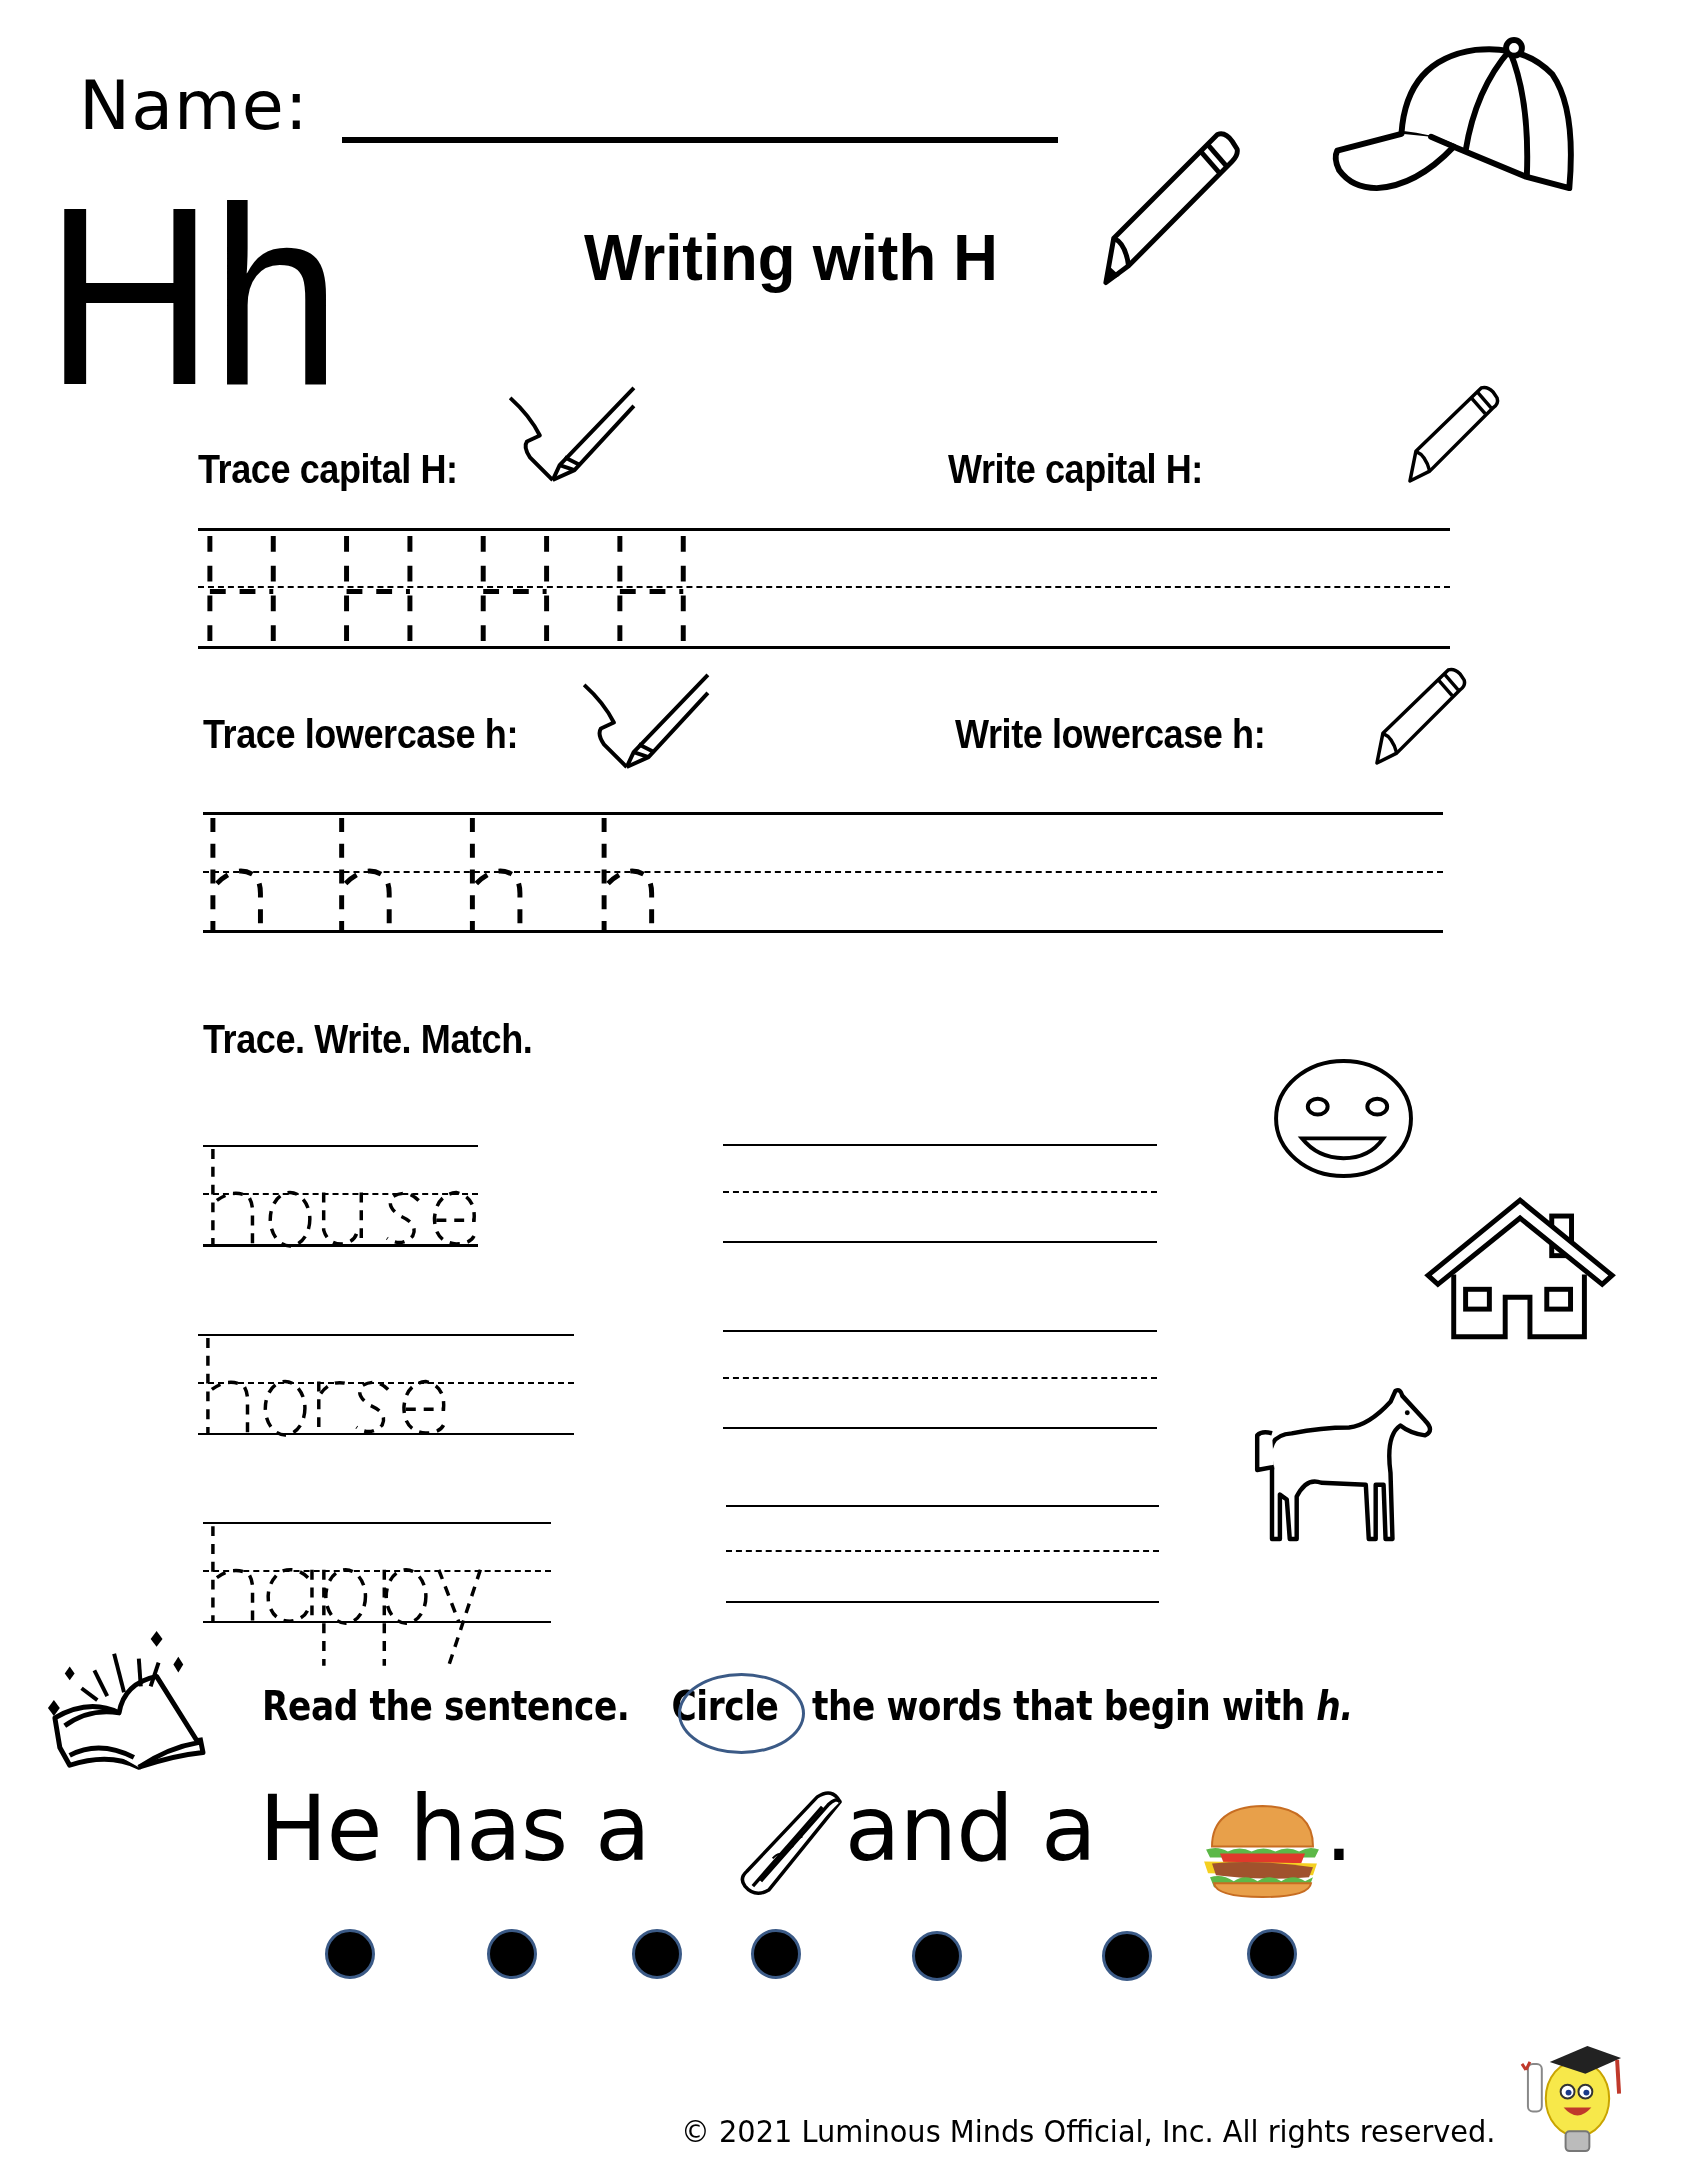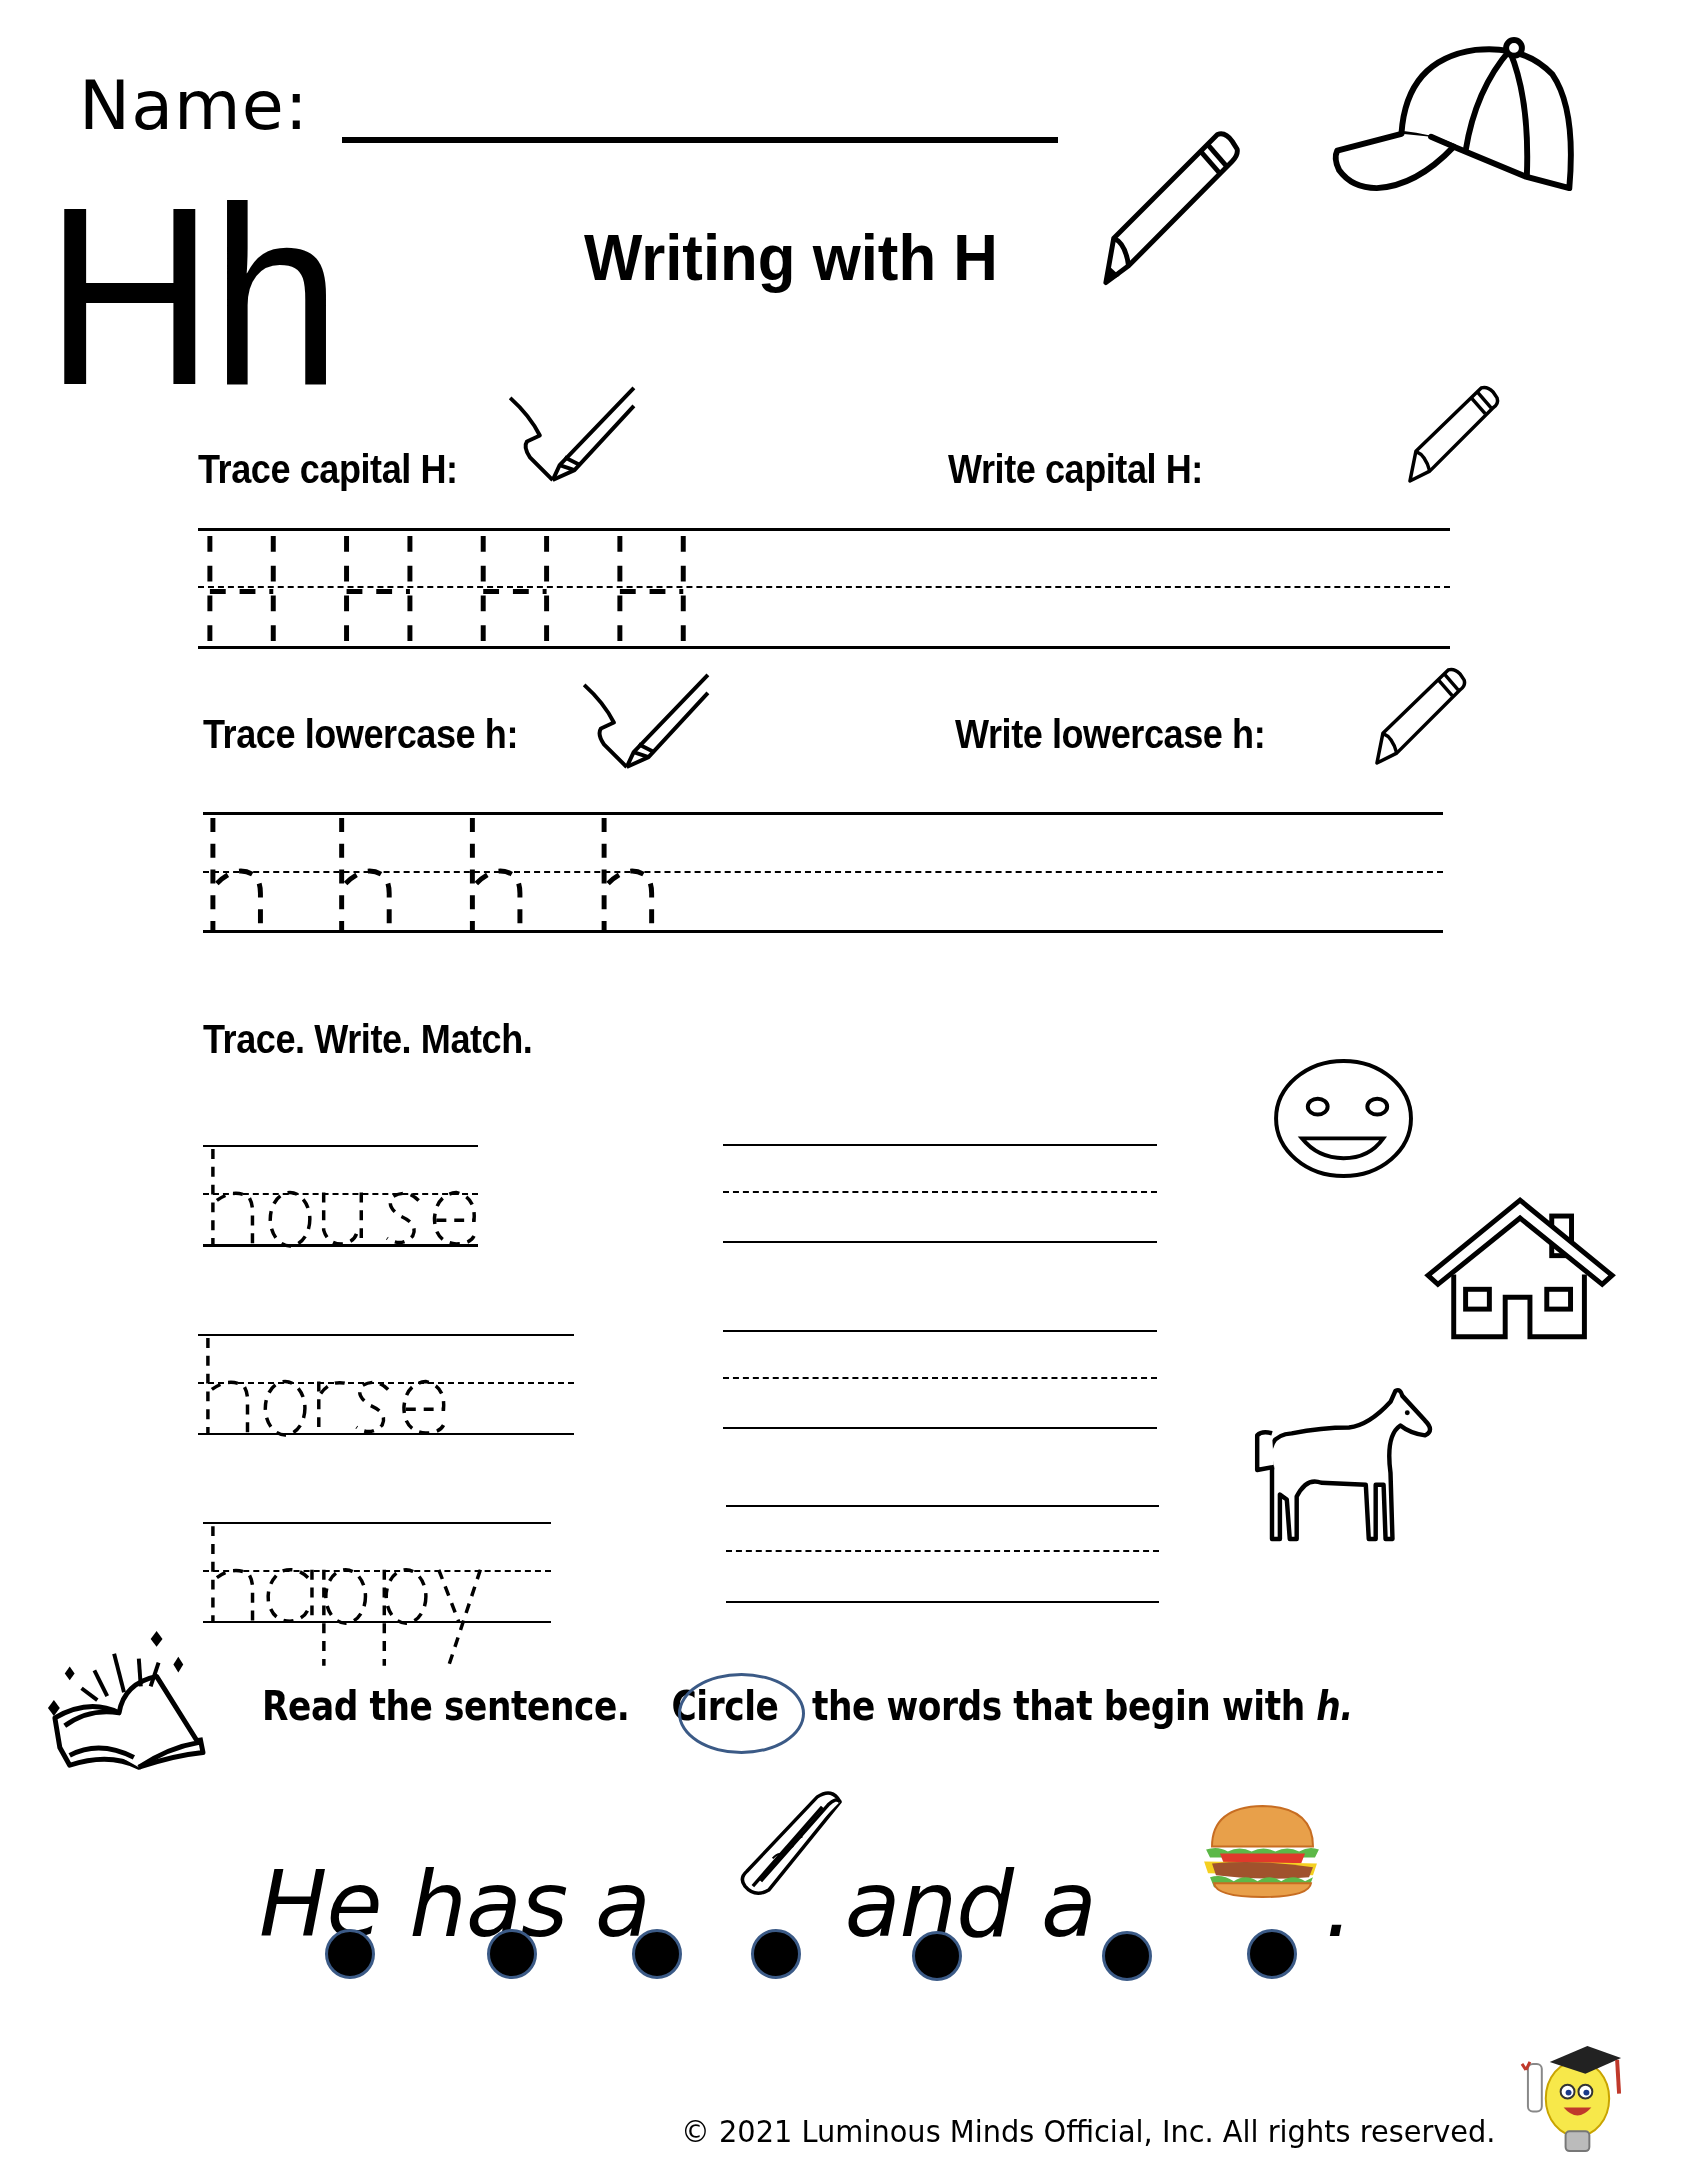--- a/index.html
+++ b/index.html
@@ -14,22 +14,22 @@
   .title { left:584px; top:220px; font-size:65px; font-weight:bold;
            font-family:"Liberation Sans", sans-serif; letter-spacing:0px; transform:scaleX(0.95); transform-origin:left; }
   .section-label { font-family:"Liberation Sans", sans-serif; font-weight:bold; font-size:41px;
                    transform:scaleX(0.88); transform-origin:left; letter-spacing:-0.5px; }
   .ruled { position:absolute; }
   .ruled .top, .ruled .bottom { position:absolute; left:0; right:0; height:3px; background:#000; }
   .ruled .mid { position:absolute; left:0; right:0; height:0; border-top:2px dashed #000; }
   .sentence-instr { left:262px; top:1683px; font-family:"DejaVu Sans", sans-serif; font-weight:bold;
                     font-size:40px; transform:scaleX(0.86); transform-origin:left; letter-spacing:-0.5px; white-space:nowrap; }
   .circle-ring { position:absolute; border:3px solid #3b5a86; border-radius:50%; }
-  .sentence { left:259px; top:1852px; font-family:"DejaVu Sans", sans-serif; font-size:91px;
-              font-weight:normal; white-space:nowrap; letter-spacing:-1px;font-style:italic; }
+  .sentence { left:259px; top:1776px; font-family:"DejaVu Sans", sans-serif; font-size:91px;
+              font-weight:normal; white-space:nowrap; letter-spacing:-1px; }
   .dot { position:absolute; width:44px; height:44px; border-radius:50%; background:#000; border:3px solid #3b5a86; }
   .footer { left:681px; top:2113px; font-family:"DejaVu Sans", sans-serif; font-size:31px; white-space:nowrap;
             transform:scaleX(0.93); transform-origin:left; }
   svg { overflow:visible; }
 </style>
 </head>
 <body>
 
 <div class="abs name-label">Name:</div>
 <div class="abs name-line"></div>

